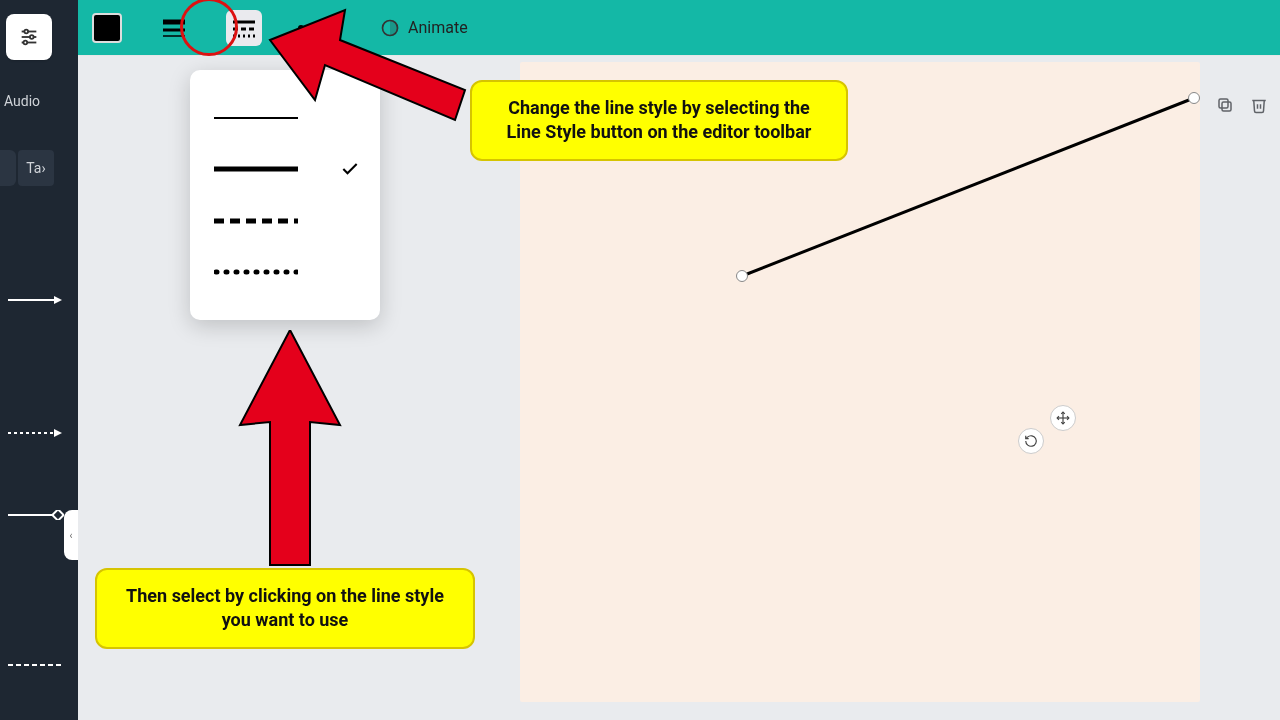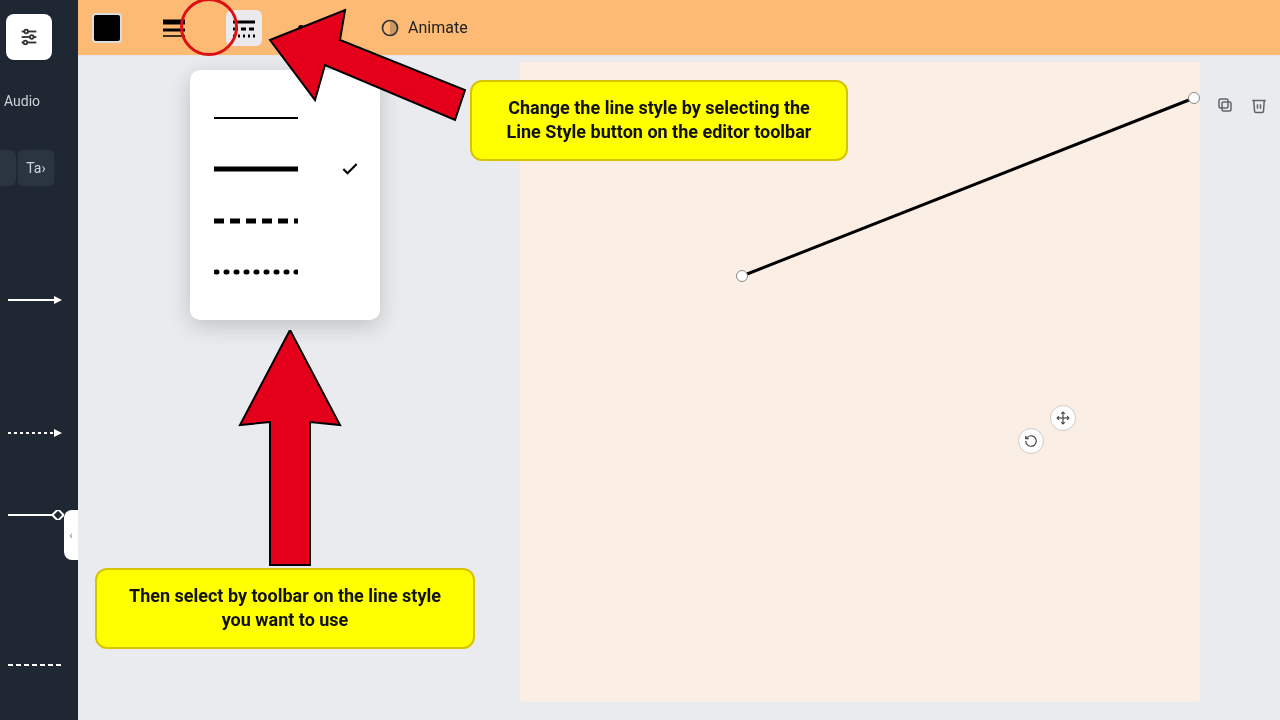--- a/index.html
+++ b/index.html
@@ -36,21 +36,21 @@
   .sl3 { top: 500px; }
   .sl4 { top: 650px; }
   .side-tab {
     position:absolute; left:64px; top:510px; width:14px; height:50px;
     background:#fff; border-radius:8px 0 0 8px; display:flex; align-items:center; justify-content:center;
     font-size:10px; color:#666;
   }
 
   
   .topbar {
-    position:absolute; left:78px; top:0; right:0; height:56px; background:#fdba74;
+    position:absolute; left:78px; top:0; right:0; height:56px; background:#14b8a6;
     border-bottom:1px solid #e6e6e6; display:flex; align-items:center; padding-left:14px; gap:34px;
   }
   .color-swatch { width:30px; height:30px; background:#000; border-radius:4px; border:2px solid #ddd; }
   .line-weight-btn, .line-style-btn { width:36px; height:36px; border-radius:6px; display:flex; flex-direction:column; justify-content:center; align-items:center; gap:4px; }
   .line-style-btn { background:#eaeaee; }
   .line-end-btn { width:50px; height:36px; display:flex; align-items:center; }
   .animate-btn { display:flex; align-items:center; gap:8px; color:#222; font-size:16px; }
   .red-circle {
     position:absolute; left:180px; top:-2px; width:58px; height:58px;
     border:3px solid #d11; border-radius:50%; pointer-events:none;
@@ -252,13 +252,13 @@
 </div>
 
 <svg class="arrow-svg" style="left:255px; top:0px;" width="220" height="140">
   <polygon points="15,40 90,10 85,40 210,90 200,120 70,65 60,100" fill="#e4001b" stroke="#000" stroke-width="2"></polygon>
 </svg>
 <svg class="arrow-svg" style="left:235px; top:330px;" width="110" height="240">
   <polygon points="55,0 105,95 75,92 75,235 35,235 35,92 5,95" fill="#e4001b" stroke="#000" stroke-width="2"></polygon>
 </svg>
 
 <div class="callout c1">Change the line style by selecting the Line Style button on the editor toolbar</div>
-<div class="callout c2">Then select by toolbar on the line style you want to use</div>
+<div class="callout c2">Then select by clicking on the line style you want to use</div>
 
 </body></html>

